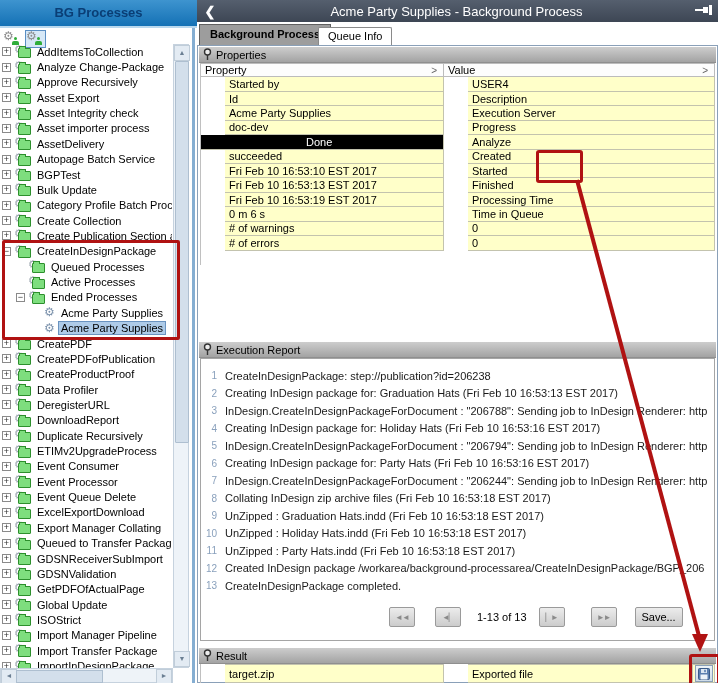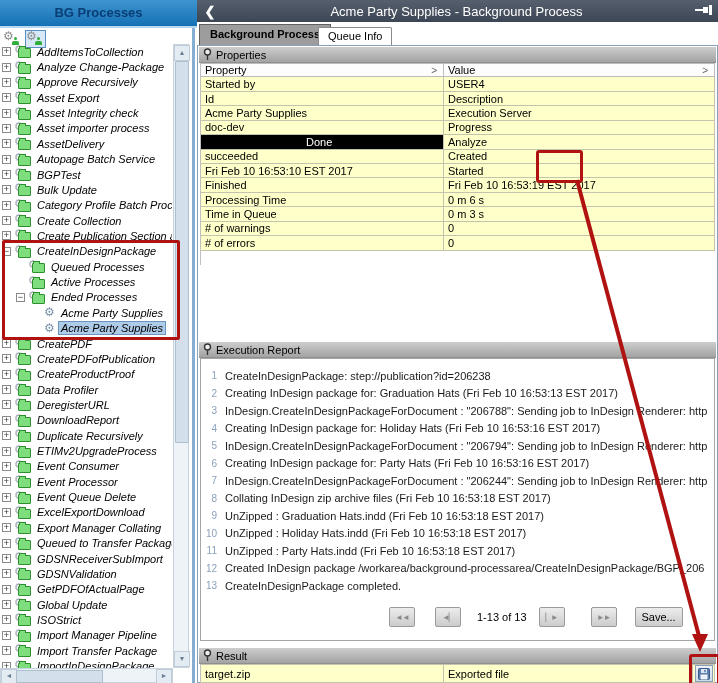--- a/index.html
+++ b/index.html
@@ -25,21 +25,21 @@
   .tree-item{height:15.37px;display:flex;align-items:center;white-space:nowrap;cursor:default;}
   .t-exp{flex:0 0 9px;height:9px;box-sizing:border-box;border:1px solid #8a8a8a;background:#fff;
     font-size:9px;line-height:7px;text-align:center;color:#333;margin-right:4px;cursor:pointer;}
   .t-spc{flex:0 0 13px;}
   .ic-folder{position:relative;flex:0 0 17px;height:13px;margin-right:3px;}
   .ic-folder .g{position:absolute;left:-1px;top:-2px;font-size:11px;color:#9aa4ae;line-height:13px;}
   .ic-folder .f{position:absolute;right:1px;bottom:0;width:11px;height:8px;background:#7ede7e;
     border:1px solid #2d8f2d;border-radius:1px;}
   .ic-folder .f:before{content:"";position:absolute;left:0;top:-3px;width:5px;height:2px;background:#7ede7e;border:1px solid #2d8f2d;border-bottom:none;}
   .ic-gear{flex:0 0 15px;text-align:center;font-size:12px;color:#7d93ad;line-height:13px;margin-right:2px;}
-  .t-label{padding:0 2px;color:#000;font-style:italic;}
+  .t-label{padding:0 2px;color:#000;}
   .t-label.sel{background:#aecbe8;outline:1px solid #6a93c0;}
 
   .vscroll{position:absolute;left:173px;top:44px;width:16px;height:624px;background:#eef3f8;
     border:1px solid #c6d2de;box-sizing:border-box;}
   .vscroll .arr{position:absolute;left:0;width:14px;height:14px;background:#e3ebf3;border:1px solid #c0cdd9;
     color:#6b7f93;font-size:7px;text-align:center;line-height:13px;cursor:pointer;}
   .vscroll .up{top:0;}
   .vscroll .dn{bottom:0;}
   .vscroll .thumb{position:absolute;left:1px;top:16px;width:12px;height:380px;background:#d3dfeb;
     border:1px solid #aebfd0;border-radius:1px;cursor:pointer;}
@@ -76,21 +76,21 @@
     display:flex;align-items:center;gap:4px;padding-left:4px;font-size:11px;color:#000;}
   .sec-props{top:1px;} .sec-exec{top:296px;} .sec-res{top:602px;}
 
   .ptable{position:absolute;left:2px;right:2px;top:17px;height:202px;display:grid;
     grid-template-rows:repeat(14,1fr);grid-template-columns:243px 1fr;
     border-left:1px solid #c0c0c0;box-sizing:border-box;}
   .pc{box-sizing:border-box;border-right:1px solid #c3c3ae;border-bottom:1px solid #c3c3ae;
     padding:0 0 0 4px;display:flex;align-items:center;overflow:hidden;white-space:nowrap;}
   .pc.head{background:#fdfdfd;border-right:1px solid #bcbcbc;border-bottom:1px solid #bcbcbc;border-top:1px solid #bcbcbc;}
   .pc.head .sort{margin-left:auto;margin-right:6px;color:#666;font-size:10px;}
-  .pc.data{background:#ffffc9;color:#000;}
+  .pc.data{background:#ffffc9;color:#000;margin-left:24px;}
   .pc.progress{background:#000;position:relative;padding:0;}
   .pc.progress .done{position:absolute;left:105px;top:50%;transform:translateY(-50%);color:#fff;}
 
   .report{position:absolute;left:2px;right:2px;top:312px;height:283px;box-sizing:border-box;
     border:1px solid #a5a5a5;background:#fff;overflow:hidden;}
   .rlines{padding-top:8px;}
   .rline{display:flex;height:17.5px;align-items:center;white-space:nowrap;overflow:hidden;}
   .rline .n{flex:0 0 16px;text-align:right;color:#89a0bc;font-size:10px;margin-right:8px;}
   .rline .t{color:#1a1a1a;font-size:11px;}
   .pager{position:absolute;left:188px;bottom:13px;display:flex;align-items:center;}
@@ -561,26 +561,26 @@
           <div class="pc data">doc-dev</div>
           <div class="pc data">Progress</div>
           <div class="pc progress">
             <span class="done">Done</span>
           </div>
           <div class="pc data">Analyze</div>
           <div class="pc data">succeeded</div>
           <div class="pc data">Created</div>
           <div class="pc data">Fri Feb 10 16:53:10 EST 2017</div>
           <div class="pc data">Started</div>
+          <div class="pc data">Fri Feb 10 16:53:13 EST 2017</div>
           <div class="pc data">Finished</div>
           <div class="pc data">Fri Feb 10 16:53:19 EST 2017</div>
           <div class="pc data">Processing Time</div>
           <div class="pc data">0 m 6 s</div>
           <div class="pc data">Time in Queue</div>
-          <div class="pc data">0 m 3 s</div>
           <div class="pc data"># of warnings</div>
           <div class="pc data">0</div>
           <div class="pc data"># of errors</div>
           <div class="pc data">0</div>
         </div>
 
       <div class="sec-h sec-exec">
         <svg class="keyicon" width="9" height="13" viewBox="0 0 9 13">
           <circle cx="4.5" cy="4" r="3" fill="#ececec" stroke="#333" stroke-width="1.4"></circle>
           <line x1="4.5" y1="7" x2="4.5" y2="12" stroke="#333" stroke-width="1.4"></line>

